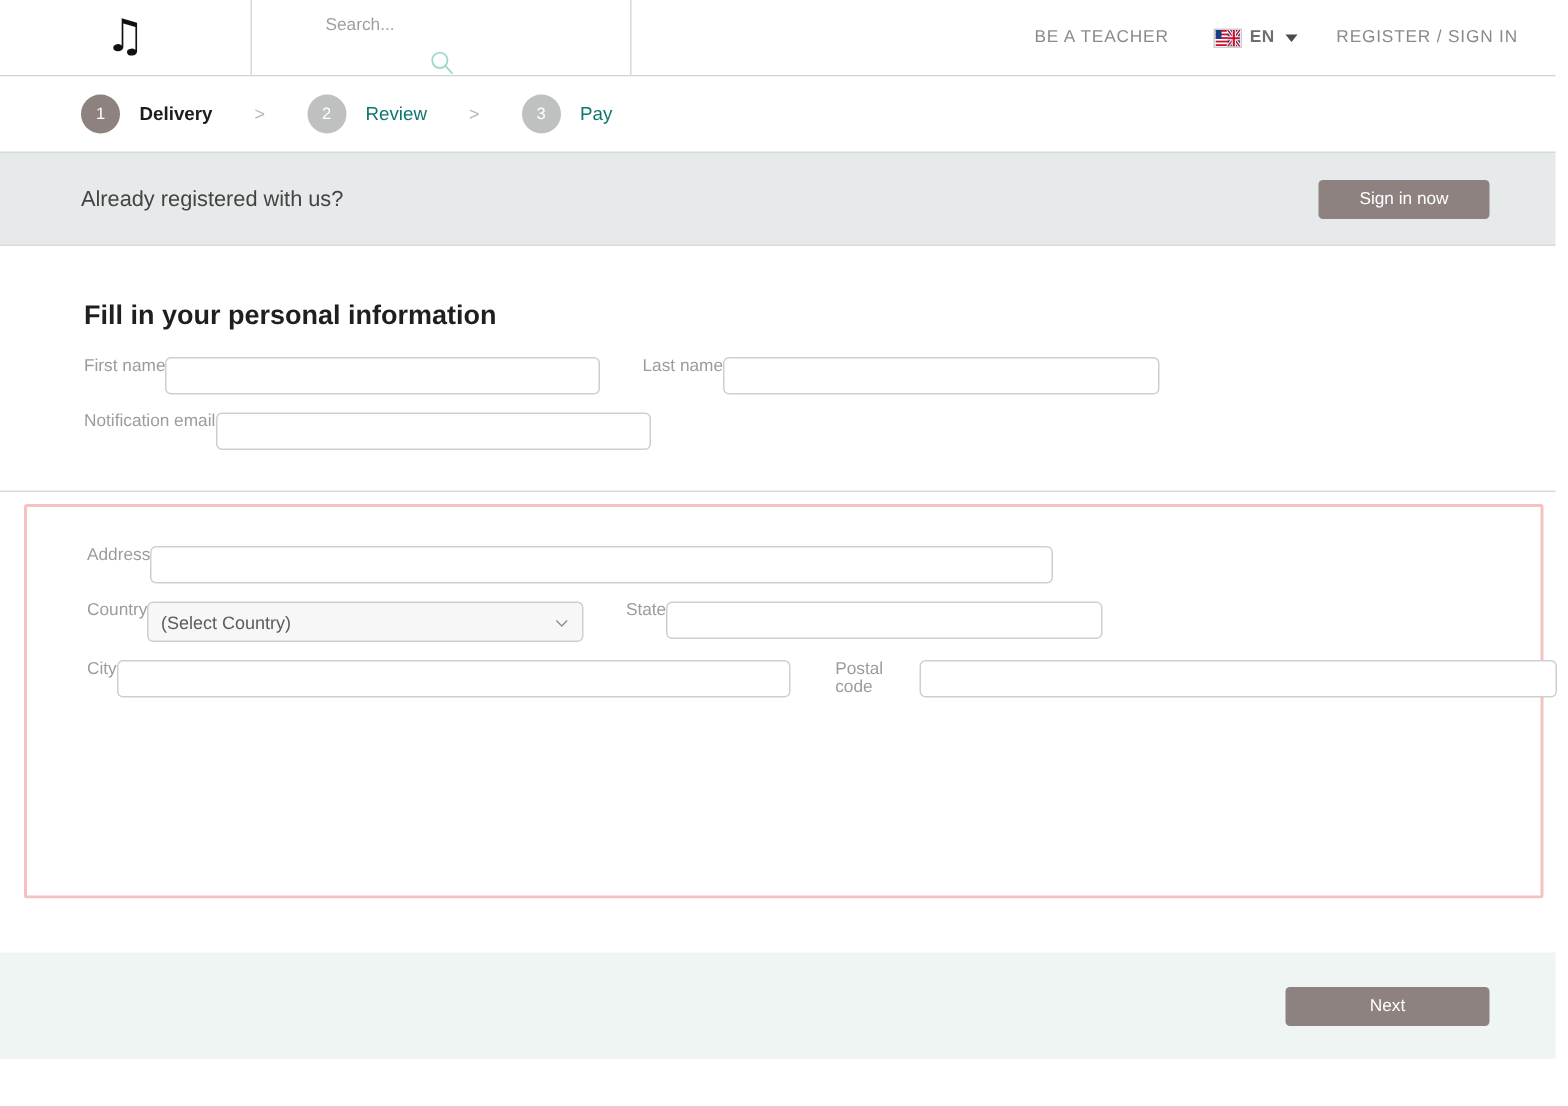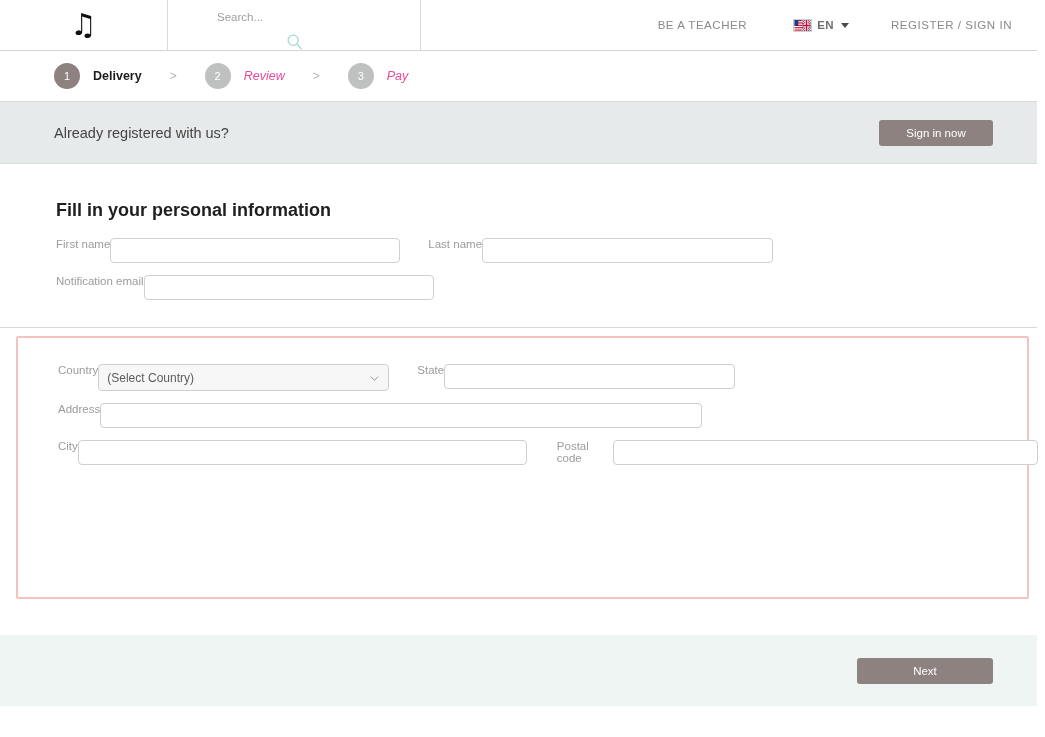--- a/index.html
+++ b/index.html
@@ -61,21 +61,21 @@
     padding: 0;
   }
   .search-input::placeholder { color: #9f9f9f; }
   .search-icon { width: 17px; height: 17px; display:block; }
   .header-right {
     flex: 1;
     display: flex;
     align-items: center;
     justify-content: flex-end;
     padding-right: 25px;
-    gap: 16px;
+    gap: 0px;
   }
   .nav-link {
     font-size: 11.5px;
     letter-spacing: 0.55px;
     color: #8a8a8a;
     text-decoration: none;
     text-transform: uppercase;
     white-space: nowrap;
   }
   .lang-box {
@@ -121,21 +121,21 @@
     font-size: 11px;
     color: #ffffff;
   }
   .step-circle.active { background: #8d8280; }
   .step-circle.inactive { background: #bfc0c0; }
   .step-label {
     margin-left: 13px;
     font-size: 12.5px;
   }
   .step-label.active { color: #1c1c1c; font-weight: bold; }
-  .step-label.inactive { color: #ec4899; font-style: italic; }
+  .step-label.inactive { color: #0f766e; }
   .step-sep {
     font-size: 12px;
     color: #b6b6b6;
     margin: 0 28px;
   }
 
   
   .banner {
     height: 62px;
     background: #e6eaea;
@@ -347,45 +347,45 @@
       <div class="field gap-28">
         <span class="field-label">Notification email</span>
         <input class="field-input w-290" type="text" value="" style="">
       </div>
     </div>
   </div>
 
   <div class="address-box">
 
     <div class="field-row">
+      <div class="field">
+        <span class="field-label">Address</span>
+        <input class="field-input w-602" type="text" value="" style="">
+      </div>
+    </div>
+
+    <div class="field-row">
       <div class="field gap-28">
         <span class="field-label">Country</span>
         <div class="select-wrap">
           <select class="field-select">
             <option>(Select Country)</option>
           </select>
           <svg class="select-chevron" viewBox="0 0 10 10">
             <path d="M1 3 L5 7 L9 3" fill="none" stroke="#8c8c8c" stroke-width="1"></path>
           </svg>
         </div>
       </div>
       <div class="field">
         <span class="field-label">State</span>
         <input class="field-input w-291" type="text" value="" style="">
       </div>
     </div>
 
     <div class="field-row">
-      <div class="field">
-        <span class="field-label">Address</span>
-        <input class="field-input w-602" type="text" value="" style="">
-      </div>
-    </div>
-
-    <div class="field-row">
       <div class="field gap-30">
         <span class="field-label">City</span>
         <input class="field-input w-449" type="text" value="" style="">
       </div>
       <div class="field">
         <span class="field-label">Postal code</span>
         <input class="field-input w-449" type="text" value="" style="">
       </div>
     </div>
   </div>

